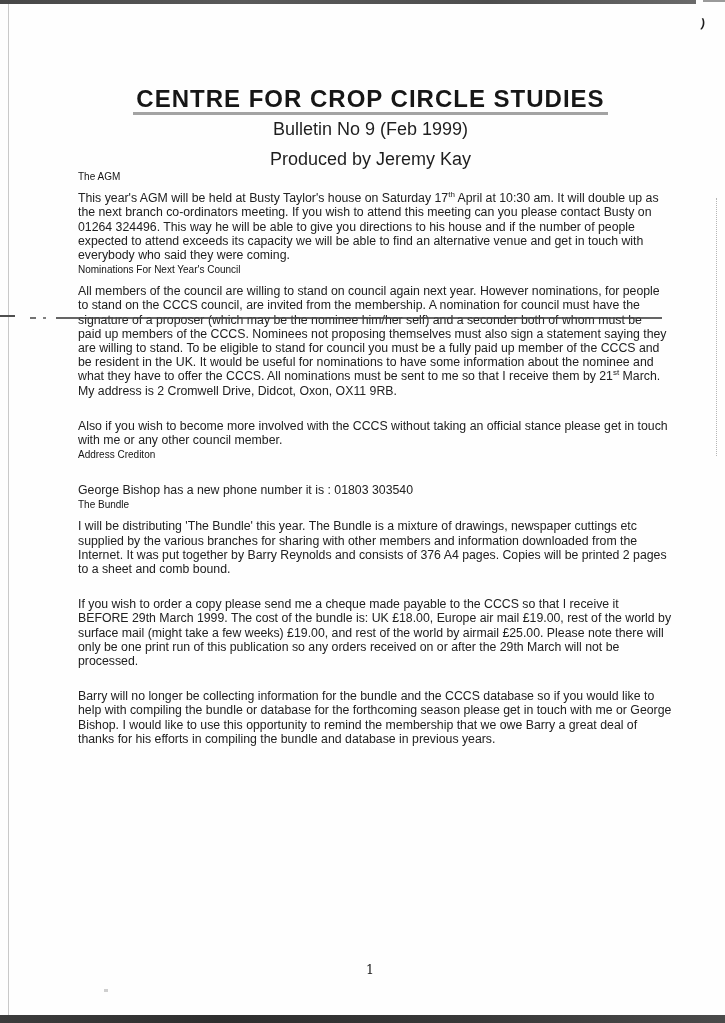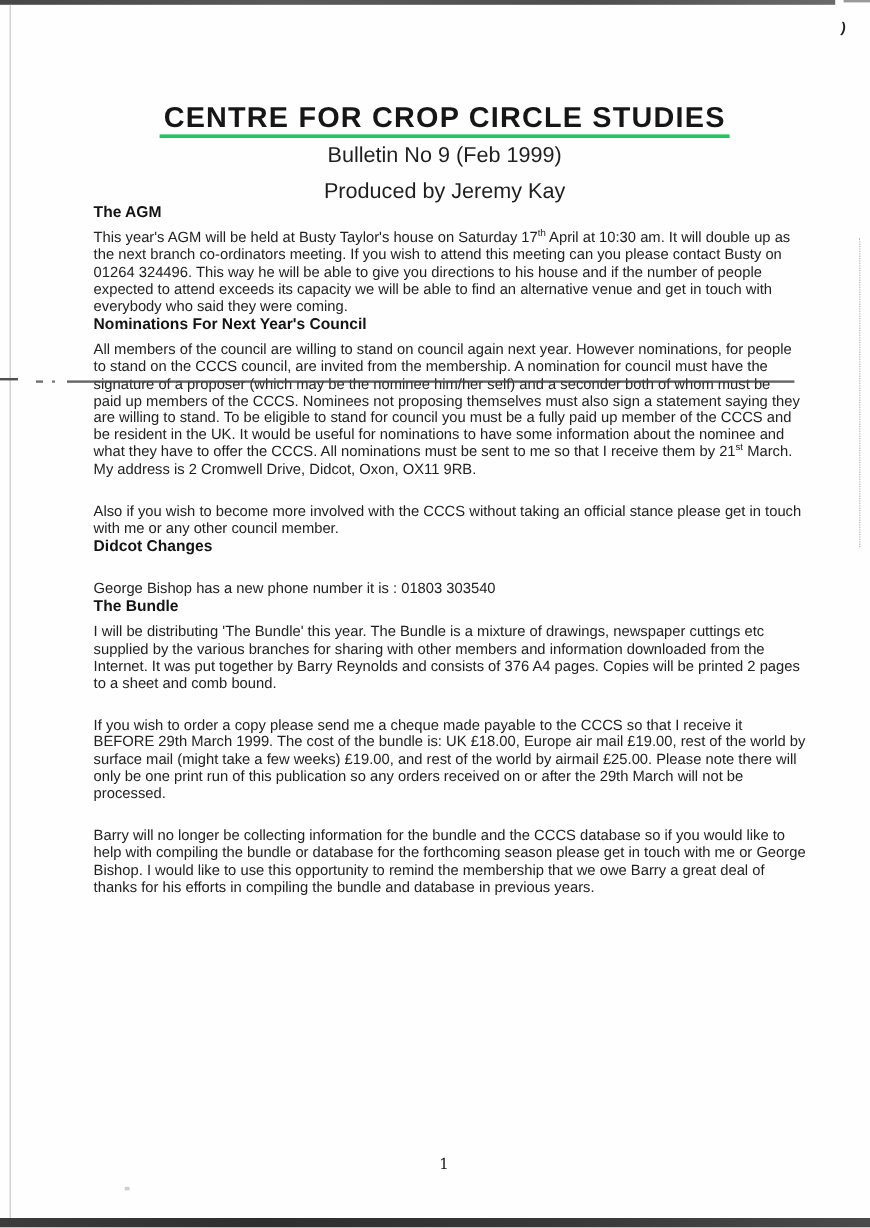--- a/index.html
+++ b/index.html
@@ -54,31 +54,31 @@
 
   
   .content {
     position: absolute; left: 78px; top: 86px; width: 600px;
   }
   .doc-header { width: 585px; text-align: center; }
   .doc-title {
     display: inline-block;
     font-size: 24px; font-weight: bold; letter-spacing: 1px;
     color: #161616;
-    border-bottom: 3px solid #22c55e;
+    border-bottom: 3px solid #a3a3a3;
     padding: 0 3px 1px 3px;
     line-height: 1.05;
   }
   .doc-subtitle {
     font-size: 18px; color: #1e1e1e; line-height: 19px; margin-top: 5px;
   }
   .doc-subtitle2 { margin-top: 11px; }
 
   h2.section-heading {
-    font-size: 13px; font-weight: bold; color: #141414;
+    font-size: 10px; font-weight: normal; color: #141414;
     margin: 0; line-height: 15px;
   }
   .mt-agm      { margin-top: 26px; }
   .mt-nom      { margin-top: 36px; }
   .mt-addr     { margin-top: 36px; }
   .mt-bundle   { margin-top: 47px; }
 
   p.para {
     white-space: pre-line;
     font-size: 12.3px; line-height: 14.2px;
@@ -146,21 +146,21 @@
 to stand on the CCCS council, are invited from the membership. A nomination for council must have the
 signature of a proposer (which may be the nominee him/her self) and a seconder  both of whom must be
 paid up members of the CCCS. Nominees not proposing themselves must also sign a statement saying they
 are willing to stand. To be eligible to stand for council you must be a fully paid up member of the CCCS and
 be resident in the UK. It would be useful for nominations to have some information about the nominee and
 what they have to offer the CCCS. All nominations must be sent to me so that I receive them by 21</span><span class="sup">st</span><span>  March.
 My address is 2 Cromwell Drive, Didcot, Oxon, OX11 9RB.</span><span class="strike-artifact"></span><span class="edge-dash-artifact"></span></p>
     <p class="para">Also if you wish to become more involved with the CCCS without taking an official stance please get in touch
 with me or any other council member.</p>
 
-    <h2 class="section-heading mt-addr">Didcot Changes</h2>
+    <h2 class="section-heading mt-addr">Address Crediton</h2>
     <p class="para gap-para">George Bishop has a new phone number it is : 01803 303540</p>
 
     <h2 class="section-heading mt-bundle">The Bundle</h2>
     <p class="para">I will be distributing 'The Bundle' this year. The Bundle is a mixture of drawings, newspaper cuttings etc
 supplied by the various branches for sharing with other members and information downloaded from the
 Internet. It was put together by Barry Reynolds and consists of 376 A4 pages. Copies will be printed 2 pages
 to a sheet and comb bound.</p>
     <p class="para">If you wish to order a copy please send me a cheque made payable to the CCCS so that I receive it
 BEFORE 29th March 1999. The cost of the bundle is: UK £18.00, Europe air mail £19.00, rest of the world by
 surface mail (might take a few weeks)  £19.00,  and rest of the world by airmail £25.00. Please note there will

